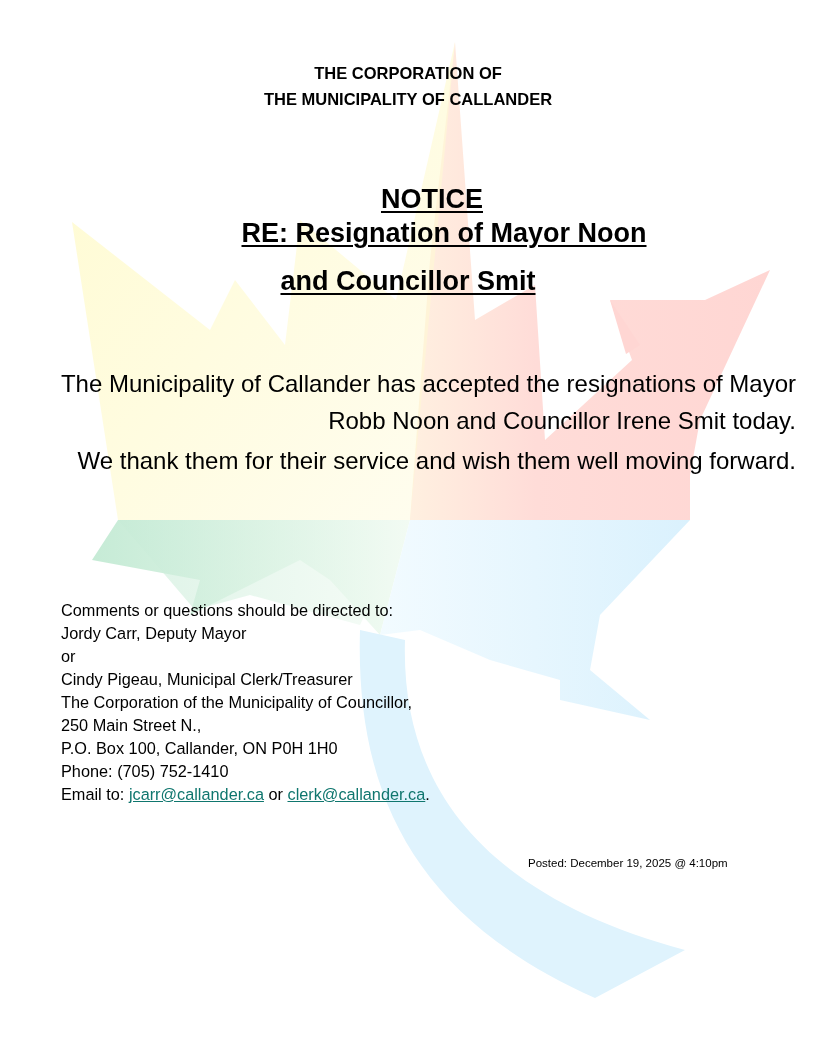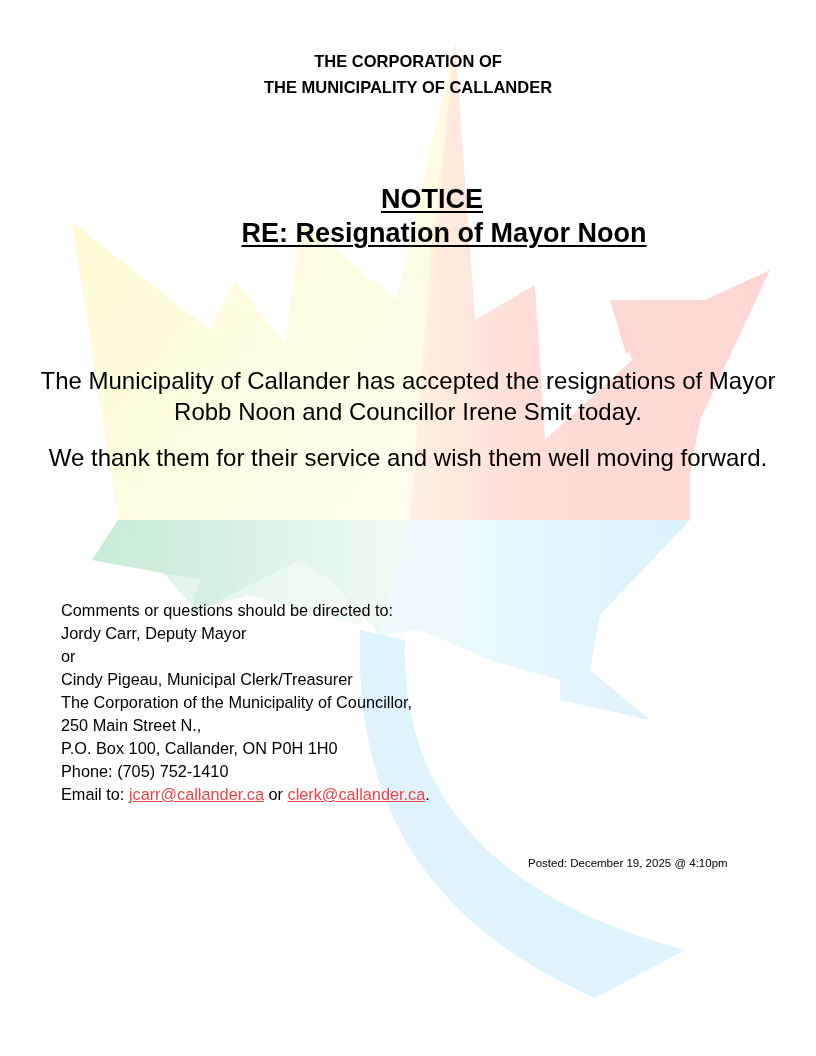--- a/index.html
+++ b/index.html
@@ -3,36 +3,36 @@
   <meta charset="utf-8">
   <style>
     html, body { margin: 0; padding: 0; }
     body {
       width: 816px; height: 1056px; background: #ffffff; position: relative; overflow: hidden;
       font-family: "Liberation Sans", sans-serif; color: #000;
     }
     .watermark { position: absolute; left: 0; top: 0; width: 816px; height: 1056px; z-index: 0; }
     .page { position: absolute; left: 0; top: 0; width: 816px; height: 1056px; z-index: 1; }
 
-    .corp { position: absolute; top: 48px; left: 0; width: 816px; text-align: center;
+    .corp { position: absolute; top: 60px; left: 0; width: 816px; text-align: center;
       font-weight: bold; font-size: 16.5px; line-height: 26px; }
     .notice { position: absolute; left: 0; width: 816px; text-align: center;
       font-weight: bold; font-size: 27px; text-decoration: underline; text-underline-offset: 3px;
       text-decoration-thickness: 2px; }
     .n1 { top: 184px; padding-left: 24px; }
     .n2 { top: 218px; padding-left: 36px; }
     .n3 { top: 266px; }
 
-    .body-para { position: absolute; left: 20px; width: 776px; text-align: center;
-      font-size: 24px; line-height: 31px; }
+    .body-para { position: absolute; left: 20px; width: 776px; text-align: right;
+      font-size: 24px; line-height: 37px; }
     .p1 { top: 365px; }
     .p2 { top: 442px; }
 
     .contact { position: absolute; left: 61px; top: 599px; font-size: 16.3px; line-height: 23px; }
-    .contact a { color: #ef4444; text-decoration: underline; }
+    .contact a { color: #0f766e; text-decoration: underline; }
     .posted { position: absolute; left: 528px; top: 857px; font-size: 11.5px; }
   </style>
 </head>
 <body>
 
 <svg class="watermark" viewBox="0 0 816 1056" xmlns="http://www.w3.org/2000/svg">
   <defs>
     <linearGradient id="gy" x1="0" y1="0" x2="1" y2="1">
       <stop offset="0" stop-color="#fffbd0"></stop>
       <stop offset="1" stop-color="#fffdf0"></stop>
@@ -67,20 +67,21 @@
 </svg>
 
 <div class="page">
   <div class="corp">
     <div>THE CORPORATION OF</div>
     <div>THE MUNICIPALITY OF CALLANDER</div>
   </div>
 
   <div class="notice n1">NOTICE</div>
   <div class="notice n2">RE: Resignation of Mayor Noon</div>
+  <div class="notice n3">and Councillor Smit</div>
 
   <div class="body-para p1">The Municipality of Callander has accepted the resignations of Mayor Robb Noon and Councillor Irene Smit today.</div>
   <div class="body-para p2">We thank them for their service and wish them well moving forward.</div>
 
   <div class="contact">
     <div>Comments or questions should be directed to:</div>
     <div>Jordy Carr, Deputy Mayor</div>
     <div>or</div>
     <div>Cindy Pigeau, Municipal Clerk/Treasurer</div>
     <div>The Corporation of the Municipality of Councillor,</div>

